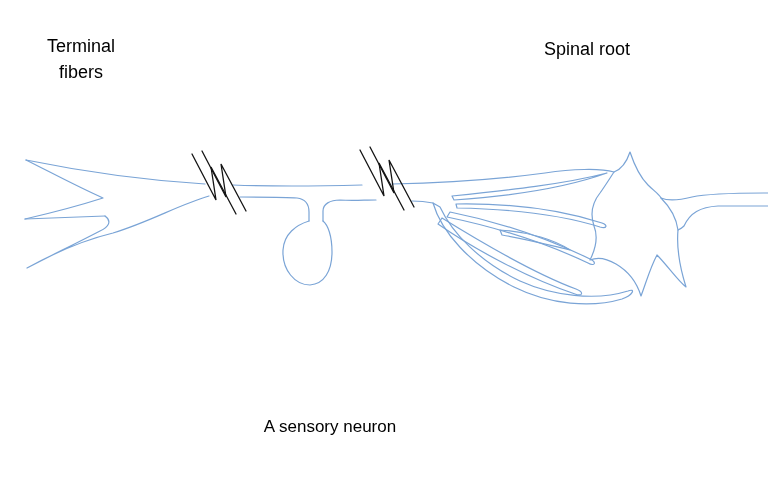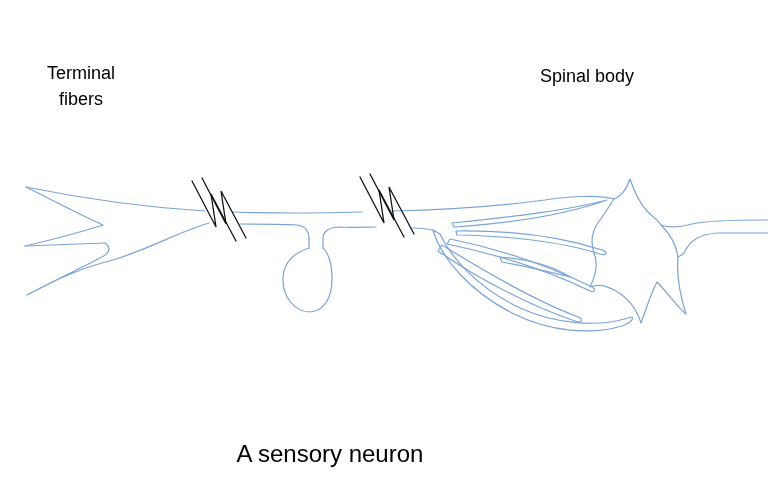--- a/index.html
+++ b/index.html
@@ -8,30 +8,30 @@
     --label-text:#000000;
     --page-bg:#ffffff;
   }
   html,body{margin:0;padding:0;}
   body{
     width:768px;height:480px;overflow:hidden;position:relative;
     background:var(--page-bg);
     font-family:"Liberation Sans","DejaVu Sans",sans-serif;
     color:var(--label-text);
   }
-  .stage{position:absolute;inset:0;width:768px;height:375px;margin-top:27px;}
+  .stage{position:absolute;inset:0;width:768px;height:375px;}
   svg{position:absolute;left:0;top:0;}
   .lbl{
     position:absolute;text-align:center;white-space:pre-line;
     font-size:18px;line-height:26px;color:var(--label-text);
   }
   .lbl-terminal{left:16px;top:33px;width:130px;}
   .lbl-cellbody{left:246px;top:33px;width:200px;}
   .lbl-spinal{left:507px;top:36px;width:160px;}
-  .lbl-caption{left:230px;top:413px;width:200px;font-size:24px;line-height:28px;}
+  .lbl-caption{left:230px;top:413px;width:200px;font-size:17px;line-height:28px;}
   .neuron{stroke:var(--neuron-line);fill:none;stroke-width:1.2;stroke-linecap:round;stroke-linejoin:round;}
   .breakmark{stroke:var(--break-mark);fill:none;stroke-width:1.3;stroke-linecap:round;stroke-linejoin:miter;}
 </style>
 </head>
 <body>
 
 <div class="stage">
 
   <svg width="768" height="480" viewBox="0 0 768 480">
 
@@ -79,16 +79,16 @@
     <g>
       <path class="breakmark" d="M 360 150 L 384 196 L 379 163 L 404 210"></path>
       <path class="breakmark" d="M 370 147 L 394 193 L 389 160 L 414 207"></path>
     </g>
   </svg>
 
   <div class="lbl lbl-terminal">Terminal
 fibers</div>
 
 
-  <div class="lbl lbl-spinal">Spinal body</div>
+  <div class="lbl lbl-spinal">Spinal root</div>
 
   <div class="lbl lbl-caption">A sensory neuron</div>
 </div>
 
 </body></html>

